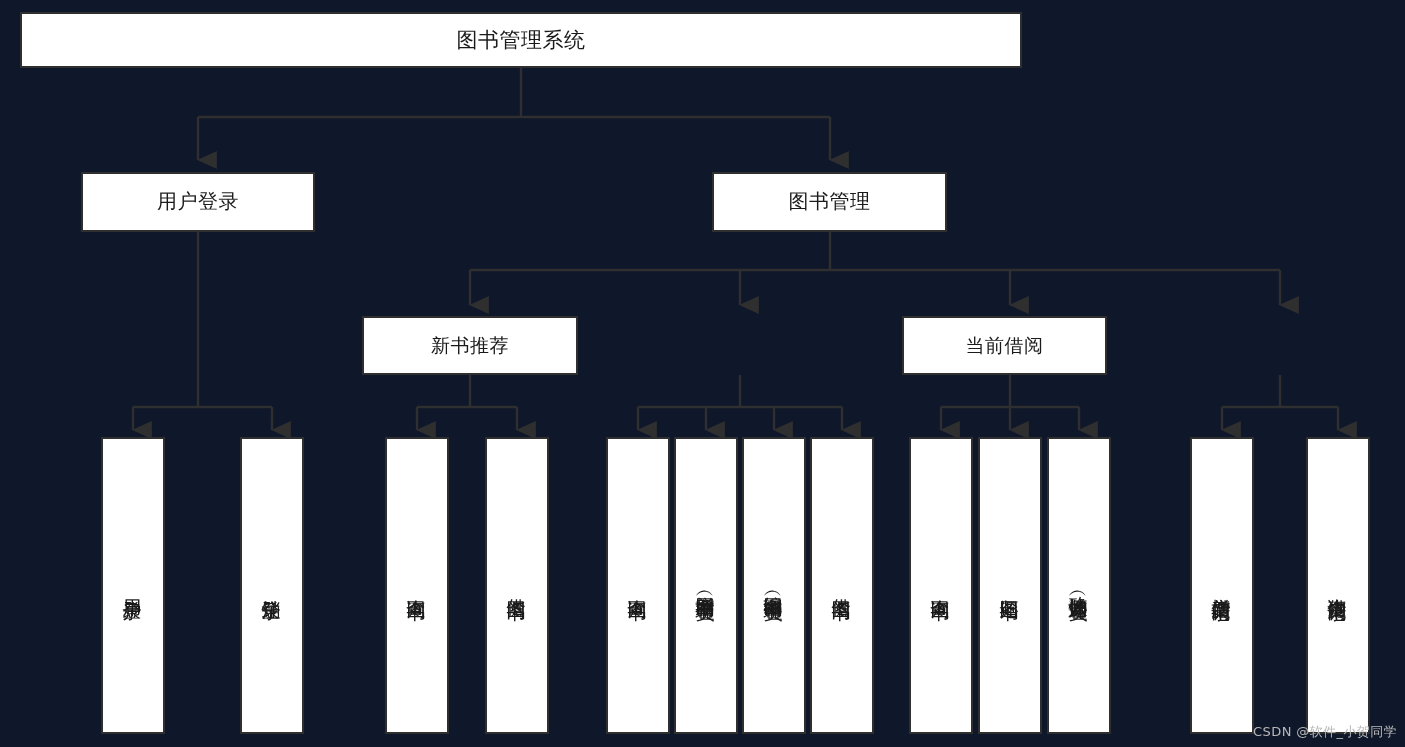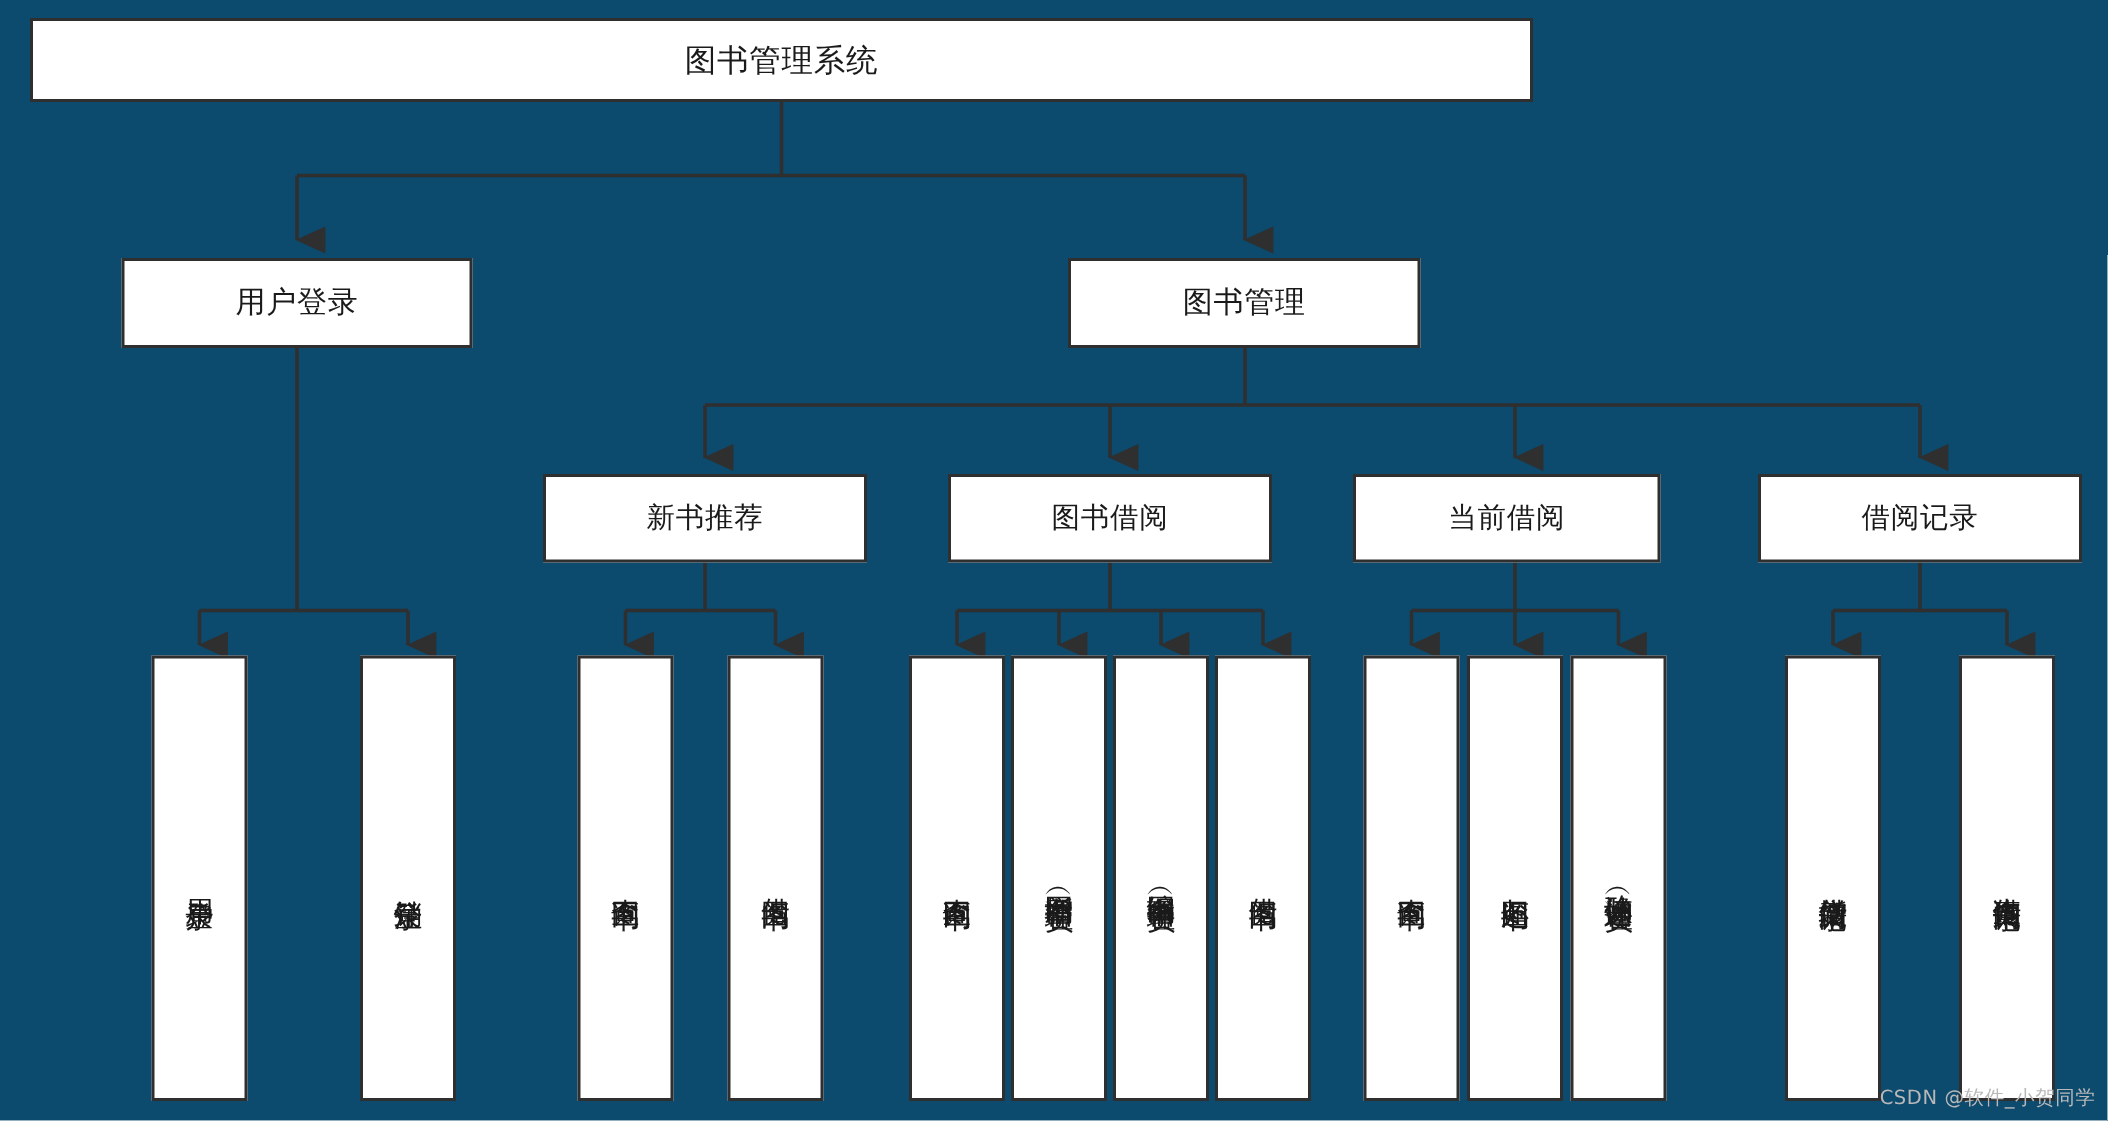--- a/index.html
+++ b/index.html
@@ -8,21 +8,21 @@
     padding: 0;
     background: #ffffff;
   }
   body {
     font-family: "DejaVu Sans", "Liberation Sans", sans-serif;
   }
   #canvas {
     position: relative;
     width: 1405px;
     height: 747px;
-    background: #0c4a6e;
+    background: #0f172a;
     overflow: hidden;
   }
   svg.wires {
     position: absolute;
     left: 0;
     top: 0;
     width: 1405px;
     height: 747px;
     pointer-events: none;
   }
@@ -135,28 +135,22 @@
   <div class="node l2" style="left:81px; top:172px; width:234px; height:60px;">
     <span>用户登录</span>
   </div>
   <div class="node l3" style="left:362px; top:316px; width:216px; height:59px;">
     <span>新书推荐</span>
   </div>
 
   <div class="node l2" style="left:712px; top:172px; width:235px; height:60px;">
     <span>图书管理</span>
   </div>
-  <div class="node l3" style="left:632px; top:316px; width:216px; height:59px;">
-    <span>图书借阅</span>
-  </div>
   <div class="node l3" style="left:902px; top:316px; width:205px; height:59px;">
     <span>当前借阅</span>
-  </div>
-  <div class="node l3" style="left:1172px; top:316px; width:216px; height:59px;">
-    <span>借阅记录</span>
   </div>
 
   <div class="node leaf" style="left:101px; top:437px; width:64px; height:297px;">
     <span class="vtext">用户登录</span>
   </div>
   <div class="node leaf" style="left:240px; top:437px; width:64px; height:297px;">
     <span class="vtext">注销登录</span>
   </div>
 
   <div class="node leaf" style="left:385px; top:437px; width:64px; height:297px;">

